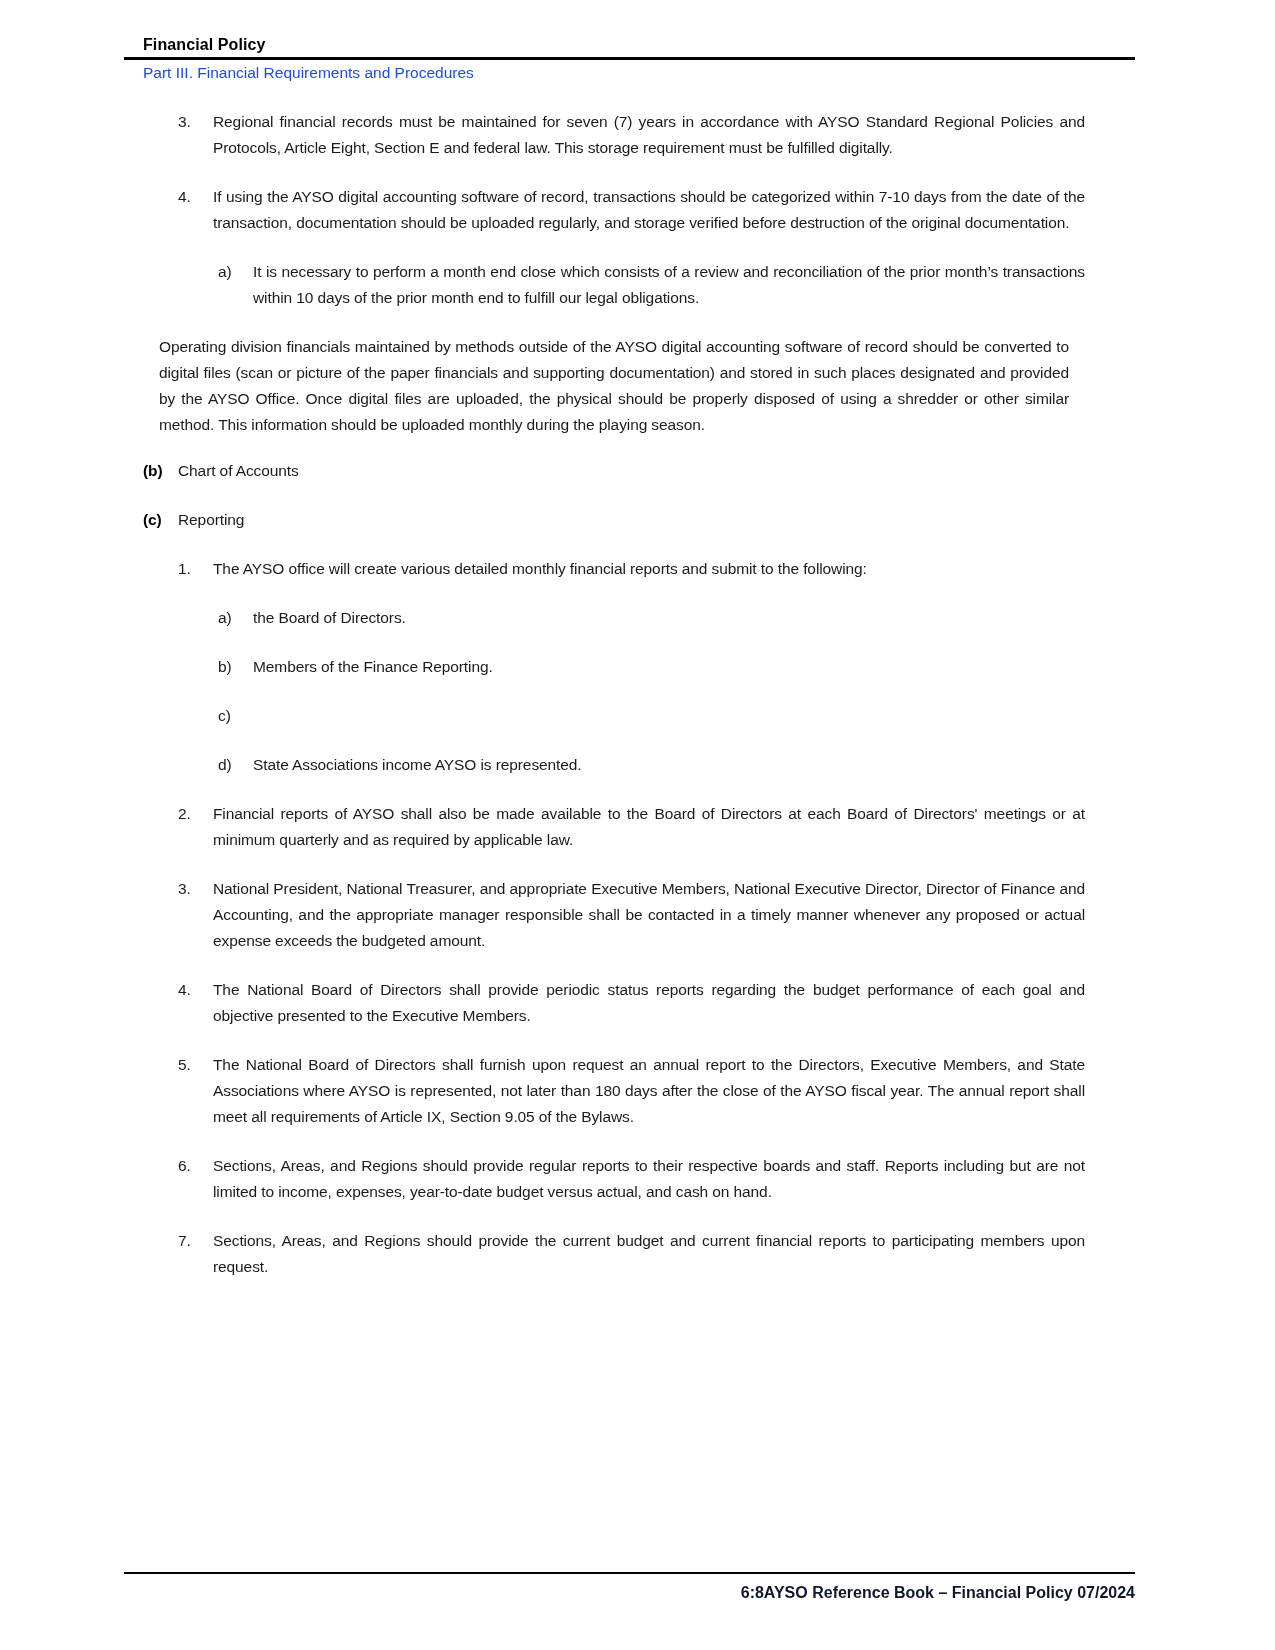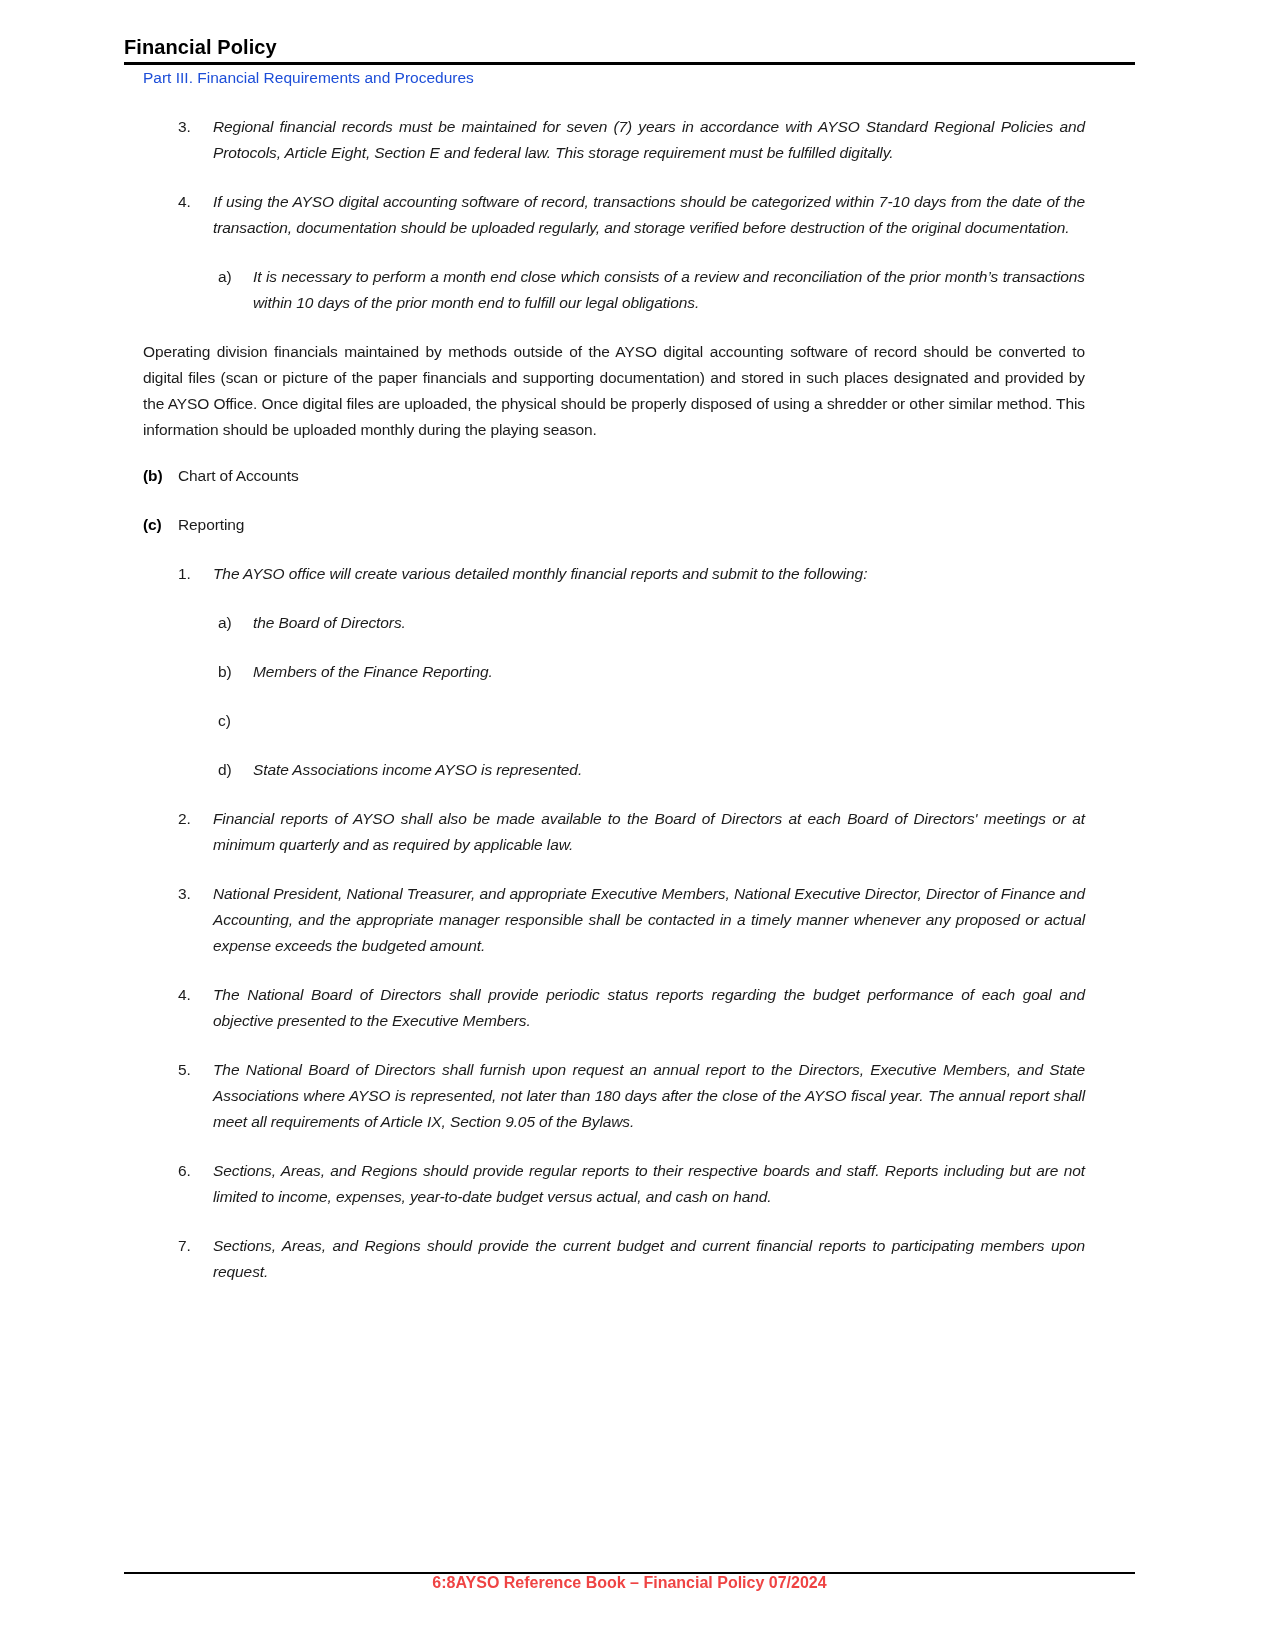--- a/index.html
+++ b/index.html
@@ -12,63 +12,64 @@
     color: #1b1b1b;
     overflow: hidden;
   }
   .frame {
     position: absolute;
     left: 124px;
     top: 36px;
     width: 1011px;
   }
   .h-title {
-    font-size: 20px;
+    margin-left: 19px;
+    font-size: 16px;
     font-weight: bold;
     color: #000;
     padding-bottom: 3px;
     letter-spacing: 0.1px;
   }
   .h-rule { height: 3px; background: #000; }
   .h-sub {
     margin-left: 19px;
     font-size: 15.5px;
     padding-top: 4px;
     color: #1d4ed8;
   }
   .content {
     margin: 27px 50px 0 19px;
     font-size: 15.5px;
     line-height: 26px;
     letter-spacing: -0.1px;
   }
-  .content p { margin: 0; }
+  .content p { margin: 16px; }
   .block { margin-bottom: 23px; }
   p.block { text-align: justify; }
   .li { display: flex; margin-bottom: 23px; }
   .li .num { flex: 0 0 70px; padding-left: 35px; box-sizing: border-box; }
   .li.sub .num { flex: 0 0 110px; padding-left: 75px; box-sizing: border-box; }
-  .li .txt { flex: 1 1 auto; text-align: justify; margin: 0; font-style: italic; }
+  .li .txt { flex: 1 1 auto; text-align: justify; margin: 0; }
   .sec-head { display: flex; margin-bottom: 23px; }
   .sec-head .lbl { flex: 0 0 35px; font-weight: bold; color: #000; }
   .sec-head .ttl { flex: 1 1 auto; }
   .gap-before { margin-top: 20px; }
   .ind { margin-left: 35px; }
   .footer {
     position: absolute;
     left: 124px;
     top: 1572px;
     width: 1011px;
     border-top: 2px solid #000;
-    padding-top: 0;
+    padding-top: 10px;
     display: flex;
-    justify-content: center;
+    justify-content: flex-end;
     font-size: 16px;
     font-weight: bold;
-    color: #ef4444;
+    color: #0f172a;
   }
 </style>
 </head>
 <body>
 
 <div class="page">
   <div class="frame">
 
     <header>
       <div class="h-title">Financial Policy</div>

